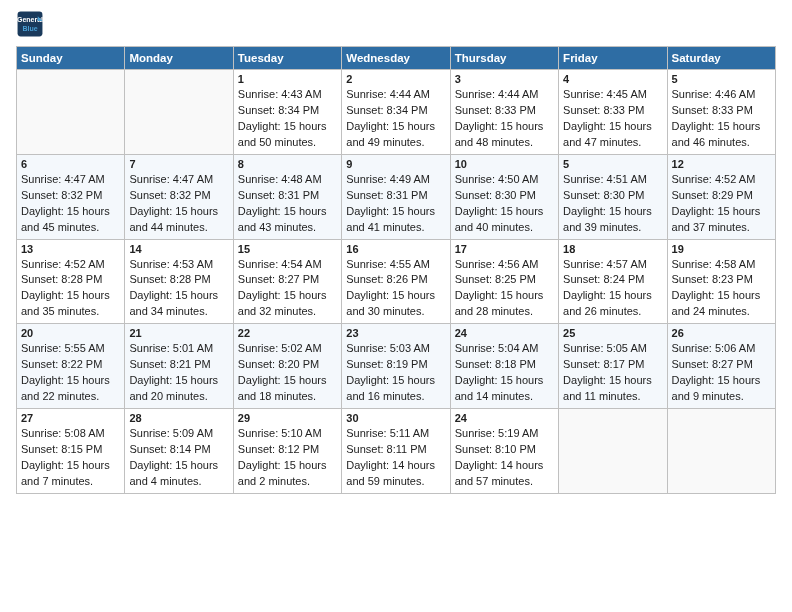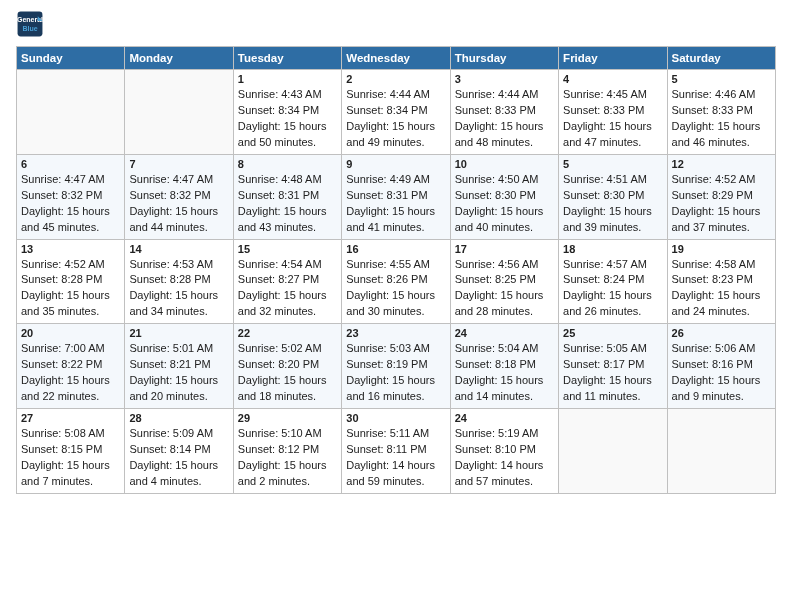--- a/index.html
+++ b/index.html
@@ -252,21 +252,21 @@
             <div class="day-num">19</div>
             <div class="day-detail">Sunrise: 4:58 AM
 Sunset: 8:23 PM
 Daylight: 15 hours
 and 24 minutes.</div>
           </td>
         </tr>
         <tr>
           <td>
             <div class="day-num">20</div>
-            <div class="day-detail">Sunrise: 7:00 AM
+            <div class="day-detail">Sunrise: 5:55 AM
 Sunset: 8:22 PM
 Daylight: 15 hours
 and 22 minutes.</div>
           </td>
           <td>
             <div class="day-num">21</div>
             <div class="day-detail">Sunrise: 5:01 AM
 Sunset: 8:21 PM
 Daylight: 15 hours
 and 20 minutes.</div>
@@ -295,21 +295,21 @@
           <td>
             <div class="day-num">25</div>
             <div class="day-detail">Sunrise: 5:05 AM
 Sunset: 8:17 PM
 Daylight: 15 hours
 and 11 minutes.</div>
           </td>
           <td>
             <div class="day-num">26</div>
             <div class="day-detail">Sunrise: 5:06 AM
-Sunset: 8:16 PM
+Sunset: 8:27 PM
 Daylight: 15 hours
 and 9 minutes.</div>
           </td>
         </tr>
         <tr>
           <td>
             <div class="day-num">27</div>
             <div class="day-detail">Sunrise: 5:08 AM
 Sunset: 8:15 PM
 Daylight: 15 hours

